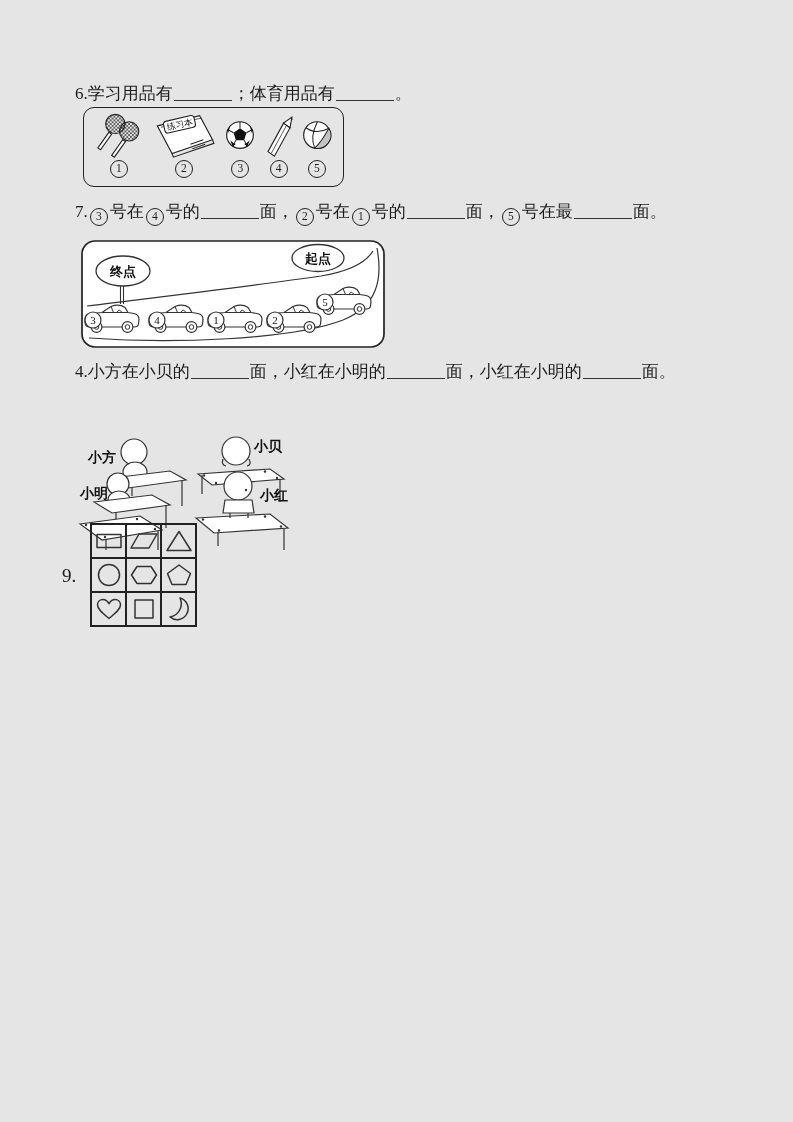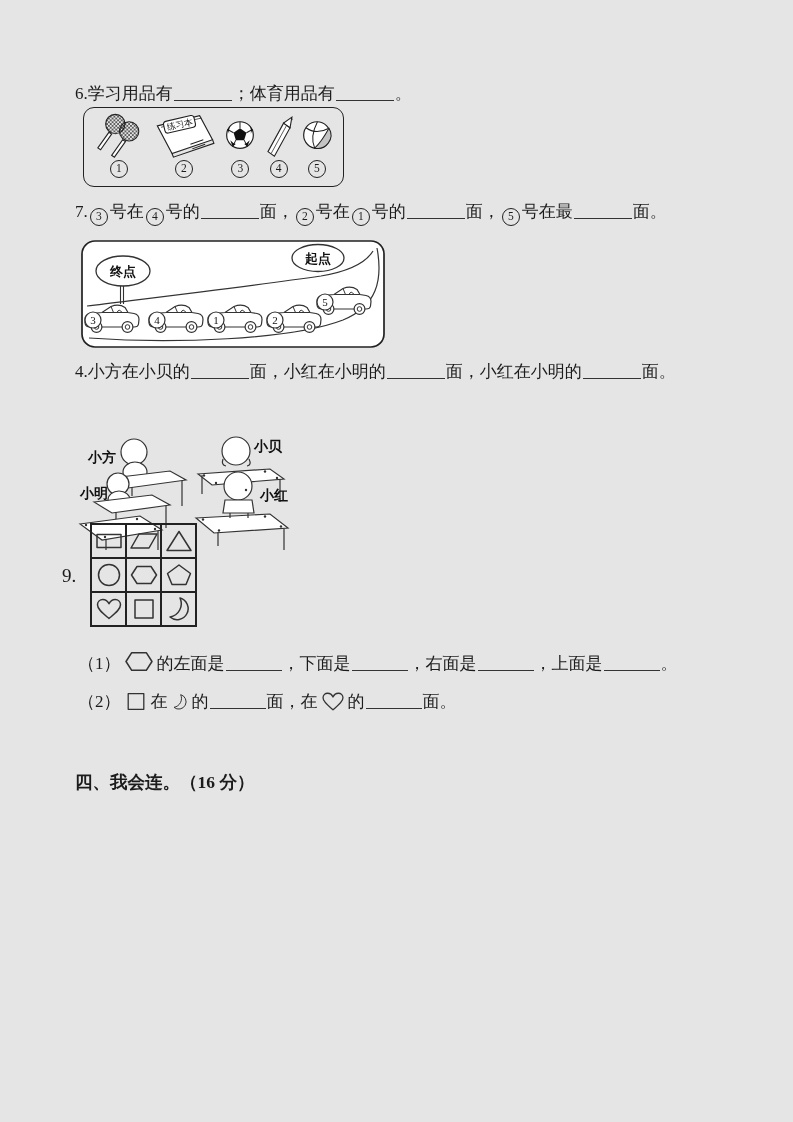--- a/index.html
+++ b/index.html
@@ -239,27 +239,16 @@
           <rect x="6" y="4" width="18" height="18"></rect>
         </svg>
       </div>
       <div class="cell">
         <svg class="shp" viewBox="0 0 30 26" width="30" height="26">
           <path d="M16,2 A11,11 0 1,1 6,21 A13.5,13.5 0 0,0 16,2 Z"></path>
         </svg>
       </div>
     </div>
 
-  <div class="qline" style="left:78px;top:648px"><span class="t">（1）</span><span class="shape"><svg class="shp" viewBox="0 0 30 26" width="32" height="27">
-          <polygon points="2.5,13 8,4.5 22,4.5 27.5,13 22,21.5 8,21.5"></polygon>
-        </svg></span><span class="t">的左面是</span><span class="blank" style="width: 56px;"></span><span class="t">，下面是</span><span class="blank" style="width: 56px;"></span><span class="t">，右面是</span><span class="blank" style="width: 56px;"></span><span class="t">，上面是</span><span class="blank" style="width: 56px;"></span><span class="t">。</span></div>
-  <div class="qline" style="left:78px;top:690px"><span class="t">（2）</span><span class="shape"><svg class="shp" viewBox="0 0 30 26" width="26" height="23">
-          <rect x="6" y="4" width="18" height="18"></rect>
-        </svg></span><span class="t">在</span><span class="shape"><svg class="shp" viewBox="0 0 30 26" width="20" height="22">
-          <path d="M16,2 A11,11 0 1,1 6,21 A13.5,13.5 0 0,0 16,2 Z"></path>
-        </svg></span><span class="t">的</span><span class="blank" style="width: 56px;"></span><span class="t">面，在</span><span class="shape"><svg class="shp" viewBox="0 0 30 26" width="26" height="23">
-          <path d="M15,22.5 C9,17.5 3.5,13.5 3.5,8.8 C3.5,5.6 6,3.5 8.8,3.5 C11.5,3.5 13.8,5.2 15,7.8 C16.2,5.2 18.5,3.5 21.2,3.5 C24,3.5 26.5,5.6 26.5,8.8 C26.5,13.5 21,17.5 15,22.5 Z"></path>
-        </svg></span><span class="t">的</span><span class="blank" style="width: 56px;"></span><span class="t">面。</span></div>
-
-  <div class="heading">四、我会连。（16 分）</div>
+
 
 
 </div>
 
 </body></html>

